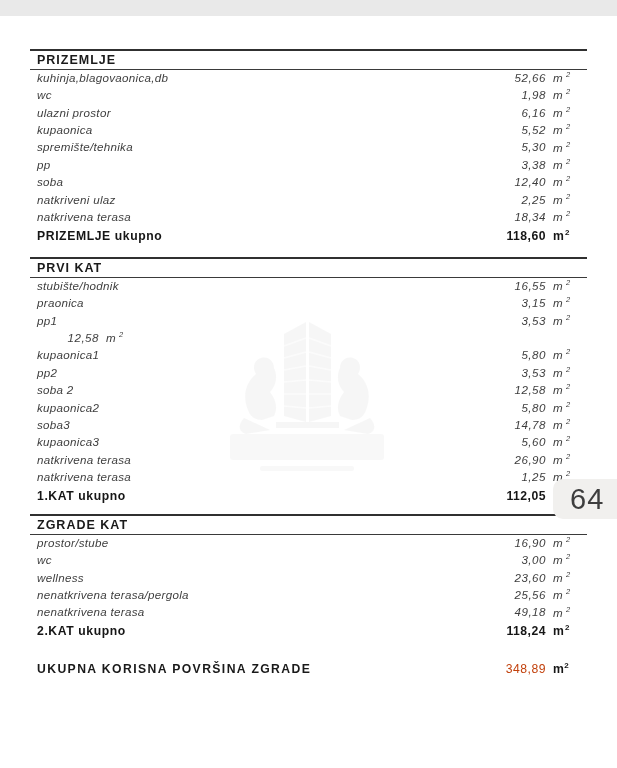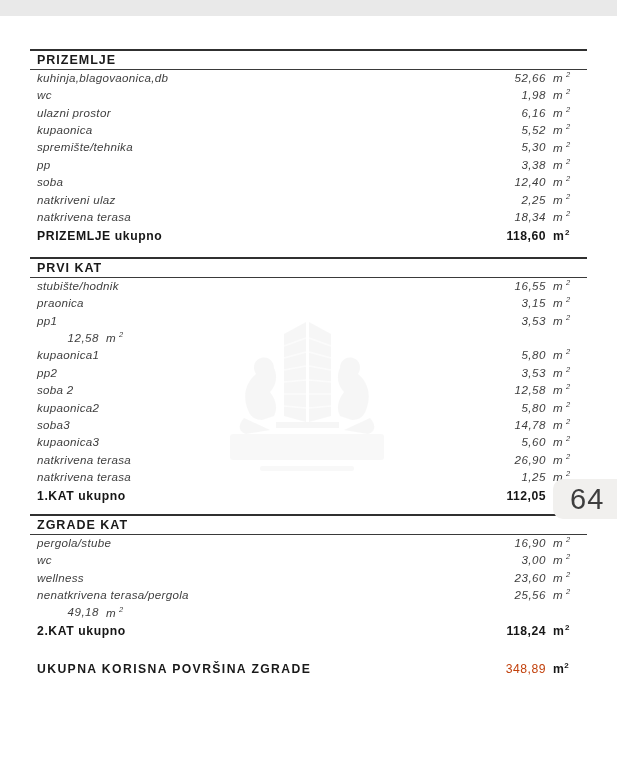--- a/index.html
+++ b/index.html
@@ -250,40 +250,41 @@
           </div>
           <div class="row total">
             <span class="lbl">1.KAT ukupno</span>
             <span class="val">112,05</span>
             <span class="unit"><span>m</span><sup>2</sup></span>
           </div>
         </div>
         <div class="sec">
           <div class="sec-head"><span>ZGRADE KAT</span></div>
           <div class="row">
-            <span class="lbl">pergola/stube</span>
+            <span class="lbl">prostor/stube</span>
             <span class="val">16,90</span>
             <span class="unit"><span>m</span><sup>2</sup></span>
           </div>
           <div class="row">
             <span class="lbl">wc</span>
             <span class="val">3,00</span>
             <span class="unit"><span>m</span><sup>2</sup></span>
           </div>
           <div class="row">
             <span class="lbl">wellness</span>
             <span class="val">23,60</span>
             <span class="unit"><span>m</span><sup>2</sup></span>
           </div>
           <div class="row">
             <span class="lbl">nenatkrivena terasa/pergola</span>
             <span class="val">25,56</span>
             <span class="unit"><span>m</span><sup>2</sup></span>
           </div>
           <div class="row">
+            <span class="lbl">nenatkrivena terasa</span>
             <span class="val">49,18</span>
             <span class="unit"><span>m</span><sup>2</sup></span>
           </div>
           <div class="row total">
             <span class="lbl">2.KAT ukupno</span>
             <span class="val">118,24</span>
             <span class="unit"><span>m</span><sup>2</sup></span>
           </div>
         </div>
       </div>

